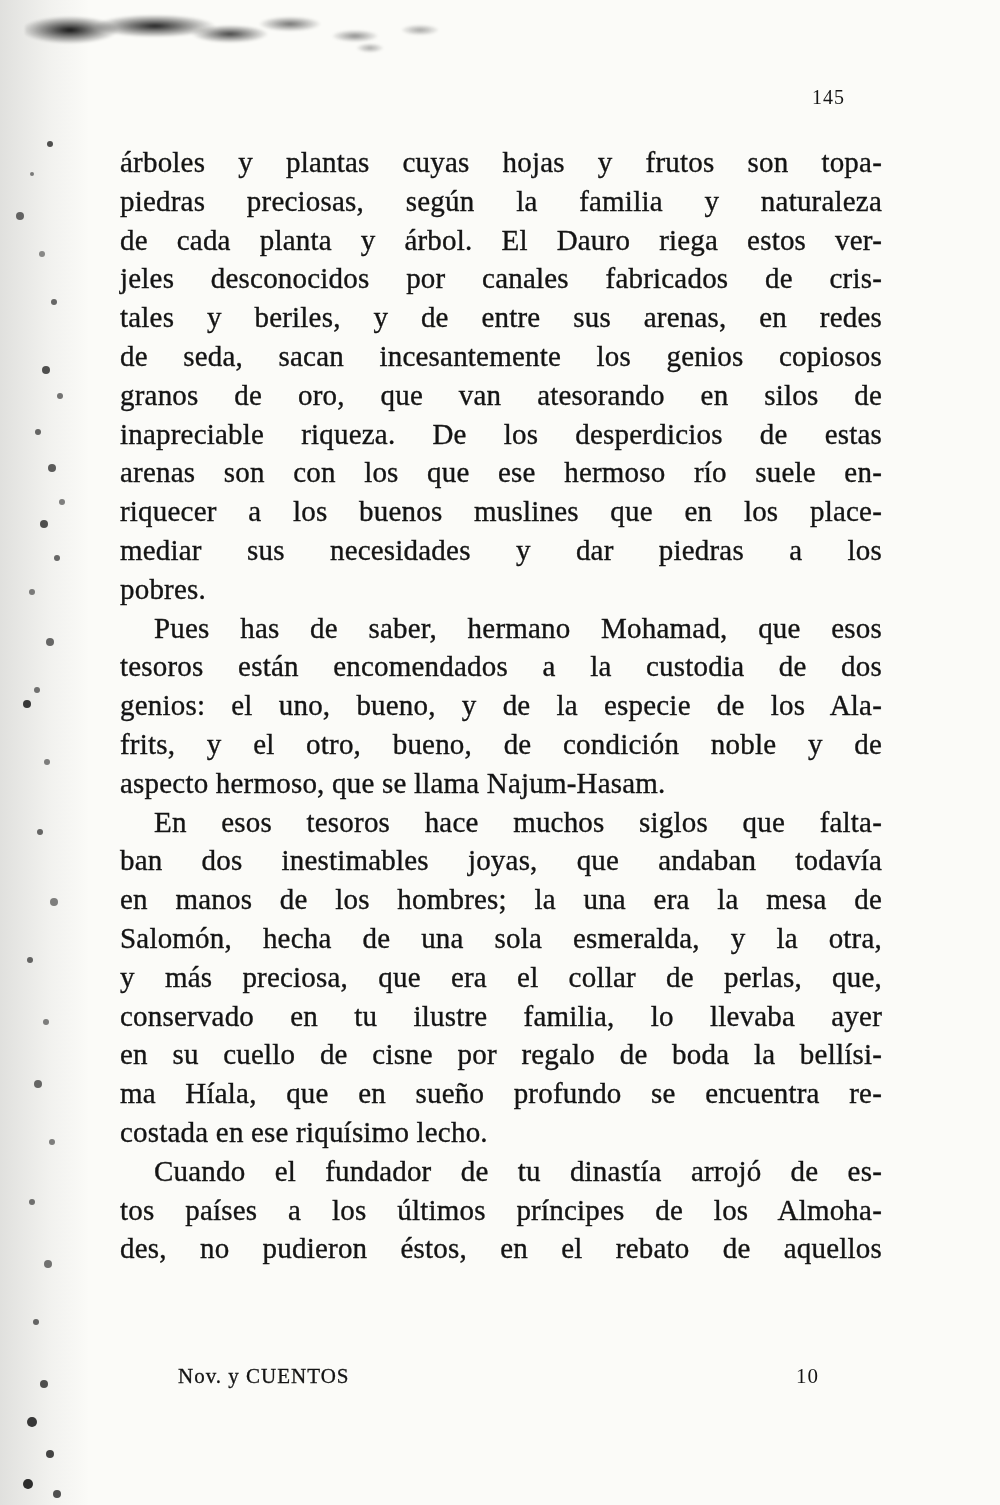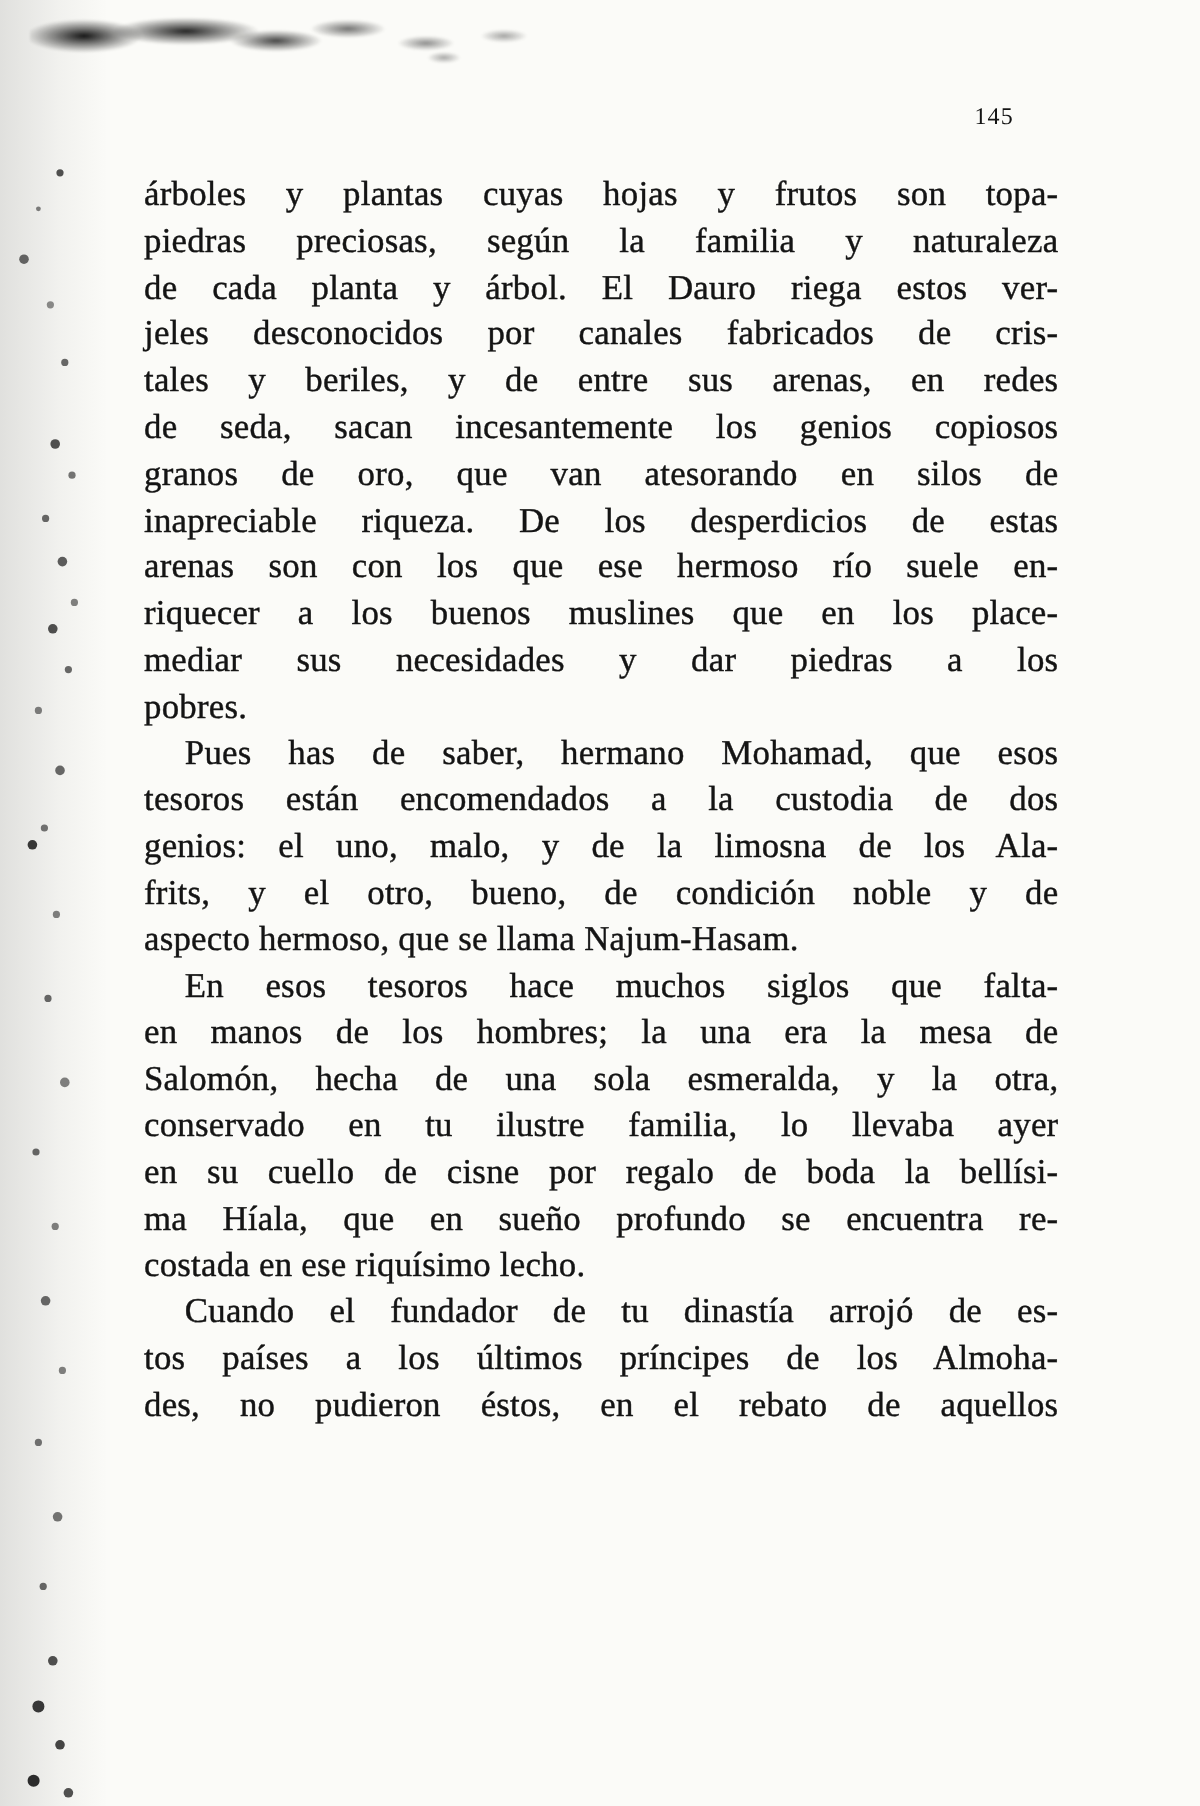--- a/index.html
+++ b/index.html
@@ -136,29 +136,35 @@
       <div class="line">tales y beriles, y de entre sus arenas, en redes</div>
       <div class="line">de seda, sacan incesantemente los genios copiosos</div>
       <div class="line">granos de oro, que van atesorando en silos de</div>
       <div class="line">inapreciable riqueza. De los desperdicios de estas</div>
       <div class="line">arenas son con los que ese hermoso río suele en-</div>
       <div class="line">riquecer a los buenos muslines que en los place-</div>
       <div class="line">mediar sus necesidades y dar piedras a los</div>
       <div class="line end">pobres.</div>
       <div class="line indent">Pues has de saber, hermano Mohamad, que esos</div>
       <div class="line">tesoros están encomendados a la custodia de dos</div>
-      <div class="line">genios: el uno, malo, y de la limosna de los Ala-</div>
+      <div class="line">genios: el uno, bueno, y de la especie de los Ala-</div>
       <div class="line">frits, y el otro, bueno, de condición noble y de</div>
       <div class="line end">aspecto hermoso, que se llama Najum-Hasam.</div>
       <div class="line indent">En esos tesoros hace muchos siglos que falta-</div>
+      <div class="line">ban dos inestimables joyas, que andaban todavía</div>
       <div class="line">en manos de los hombres; la una era la mesa de</div>
       <div class="line">Salomón, hecha de una sola esmeralda, y la otra,</div>
+      <div class="line">y más preciosa, que era el collar de perlas, que,</div>
       <div class="line">conservado en tu ilustre familia, lo llevaba ayer</div>
       <div class="line">en su cuello de cisne por regalo de boda la bellísi-</div>
       <div class="line">ma Híala, que en sueño profundo se encuentra re-</div>
       <div class="line end">costada en ese riquísimo lecho.</div>
       <div class="line indent">Cuando el fundador de tu dinastía arrojó de es-</div>
       <div class="line">tos países a los últimos príncipes de los Almoha-</div>
       <div class="line">des, no pudieron éstos, en el rebato de aquellos</div>
     </div>
 
+  <div class="footer">
+    <span class="footer-left">Nov. y CUENTOS</span>
+    <span class="footer-right">10</span>
+  </div>
 
 </div>
 
 </body></html>

